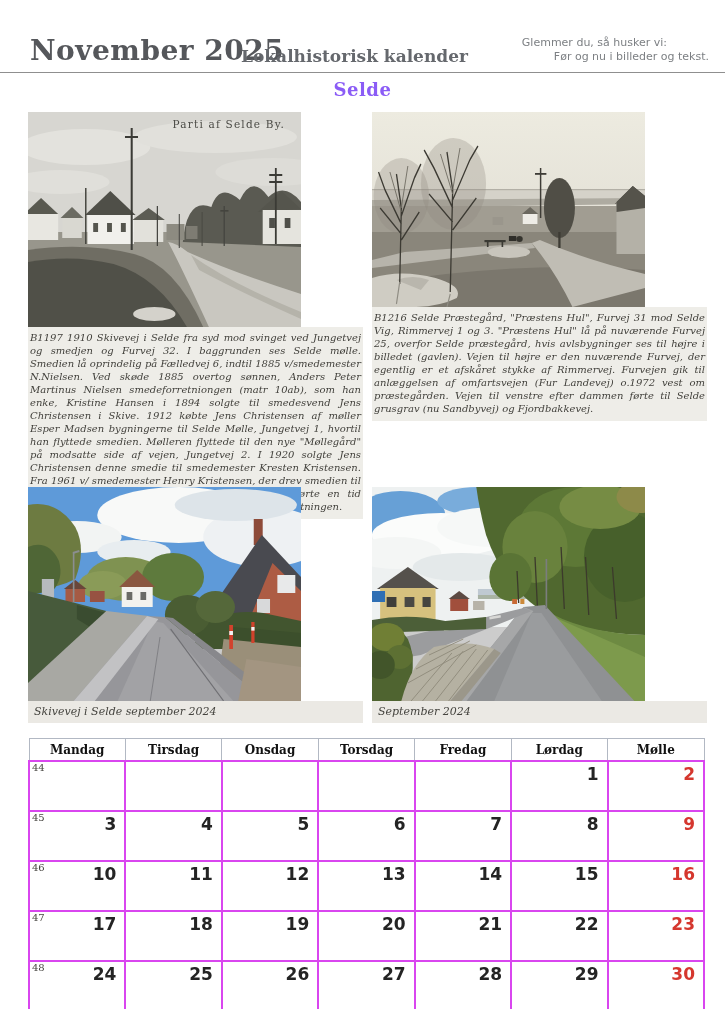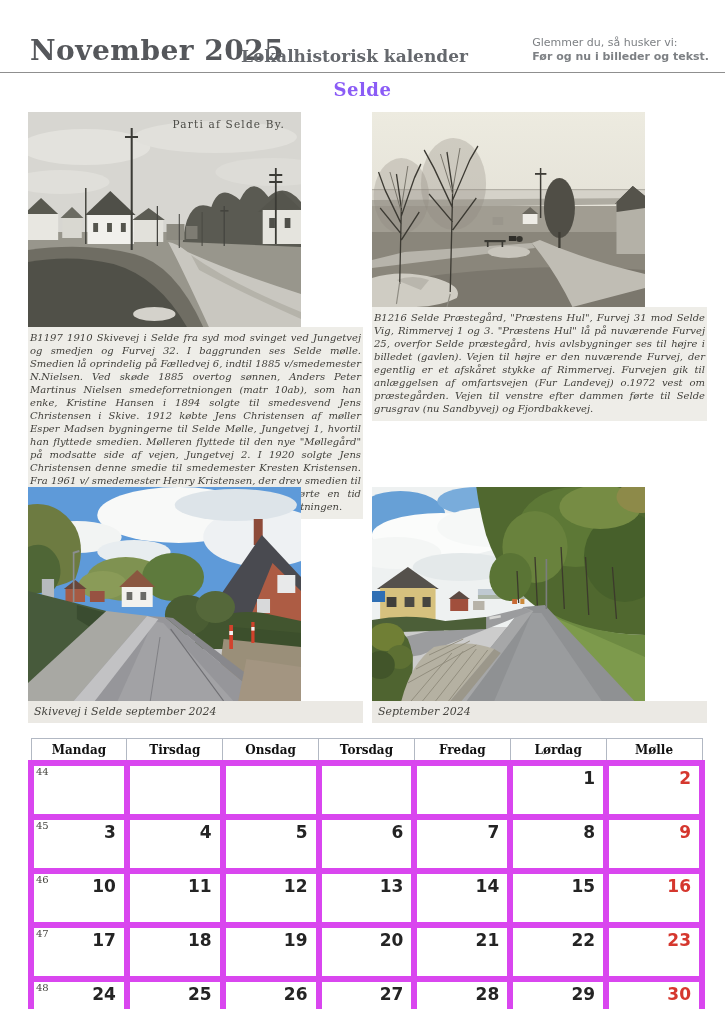--- a/index.html
+++ b/index.html
@@ -7,21 +7,21 @@
        font-family:"DejaVu Serif", serif; -webkit-font-smoothing:antialiased;}
   .page{position:absolute;inset:0;overflow:hidden;}
 
   
   .month-title{position:absolute;left:30px;top:34px;font-weight:bold;font-size:28px;
                color:#55575b;letter-spacing:.5px;}
   .series-title{position:absolute;left:0;right:16px;top:46px;text-align:center;
                 font-weight:bold;font-size:17px;color:#65686d;}
   .tagline{position:absolute;right:16px;top:36px;font-family:"DejaVu Sans",sans-serif;
            font-size:11px;color:#7d8084;line-height:1.3;text-align:left;}
-  .tagline .b{font-weight:bold;}
+  .tagline .b{font-weight:normal;margin-left:32px;}
   .rule{position:absolute;top:72px;left:0;width:725px;border-top:1px solid #8f8f8f;height:0;}
   .place-title{position:absolute;top:79px;left:0;right:0;text-align:center;
                font-weight:bold;font-size:18px;color:#8b5cf6;letter-spacing:.5px;}
 
   
   figure{margin:0;position:absolute;width:335px;}
   .fig-tl{left:28px;top:112px;} .fig-tr{left:372px;top:112px;}
   .fig-bl{left:28px;top:487px;} .fig-br{left:372px;top:487px;}
   .photo{position:relative;width:273px;overflow:hidden;background:#ccc;}
   .photo svg{display:block;width:100%;height:100%;}
@@ -31,21 +31,21 @@
   .photo-caption{background:#eeede8;color:#403f3a;font-style:italic;font-size:10px;
                  line-height:1.3;text-align:justify;padding:4px 2px 6px 2px;}
   .strip-caption{background:#ebe9e4;color:#45443f;font-style:italic;font-size:11px;
                  padding:4px 0 5px 6px;}
 
   
   table.calendar{position:absolute;left:28px;top:738px;width:677px;height:257px;
                  border-collapse:collapse;table-layout:fixed;}
   table.calendar th{border:1px solid #b2b8c3;font-size:12px;font-weight:bold;color:#111;
                     height:19px;padding:1px 4px;font-family:"DejaVu Serif",serif;}
-  table.calendar td{border:6px solid #d946ef;position:relative;vertical-align:top;height:46px;}
+  table.calendar td{border:2px solid #d946ef;position:relative;vertical-align:top;height:46px;}
   .num{display:block;text-align:right;margin:1px 7px 0 0;
        font-family:"DejaVu Sans",sans-serif;font-weight:bold;font-size:17px;color:#242424;}
   td.sunday .num{color:#d5372e;}
   .wn{position:absolute;top:0;left:2px;font-size:10px;color:#45443f;}
 </style>
 </head>
 <body>
 
 <div class="page">
 

